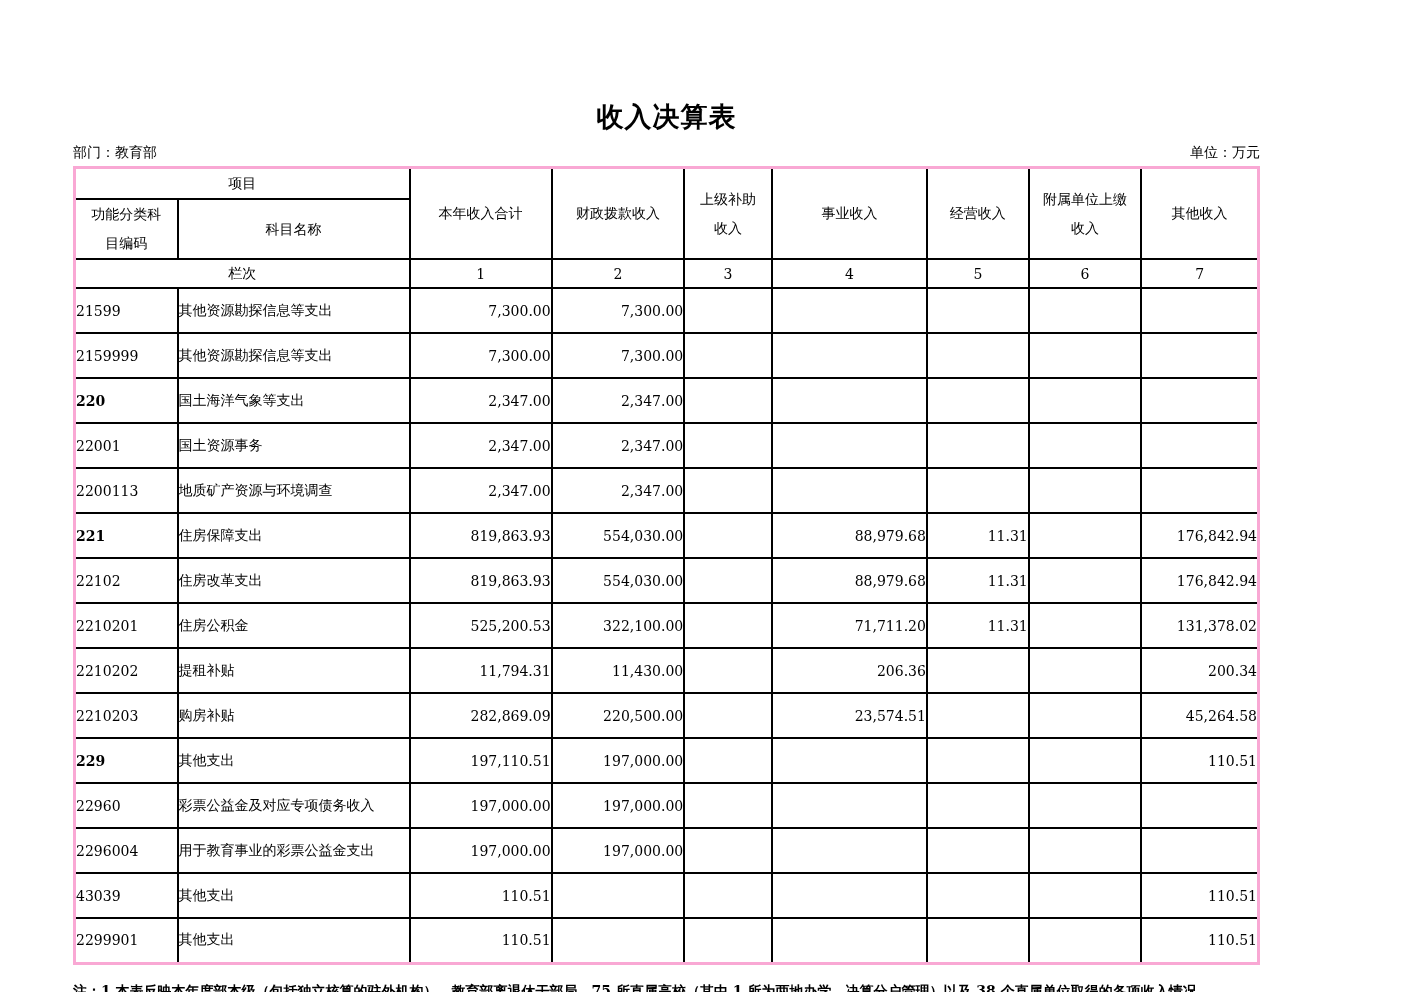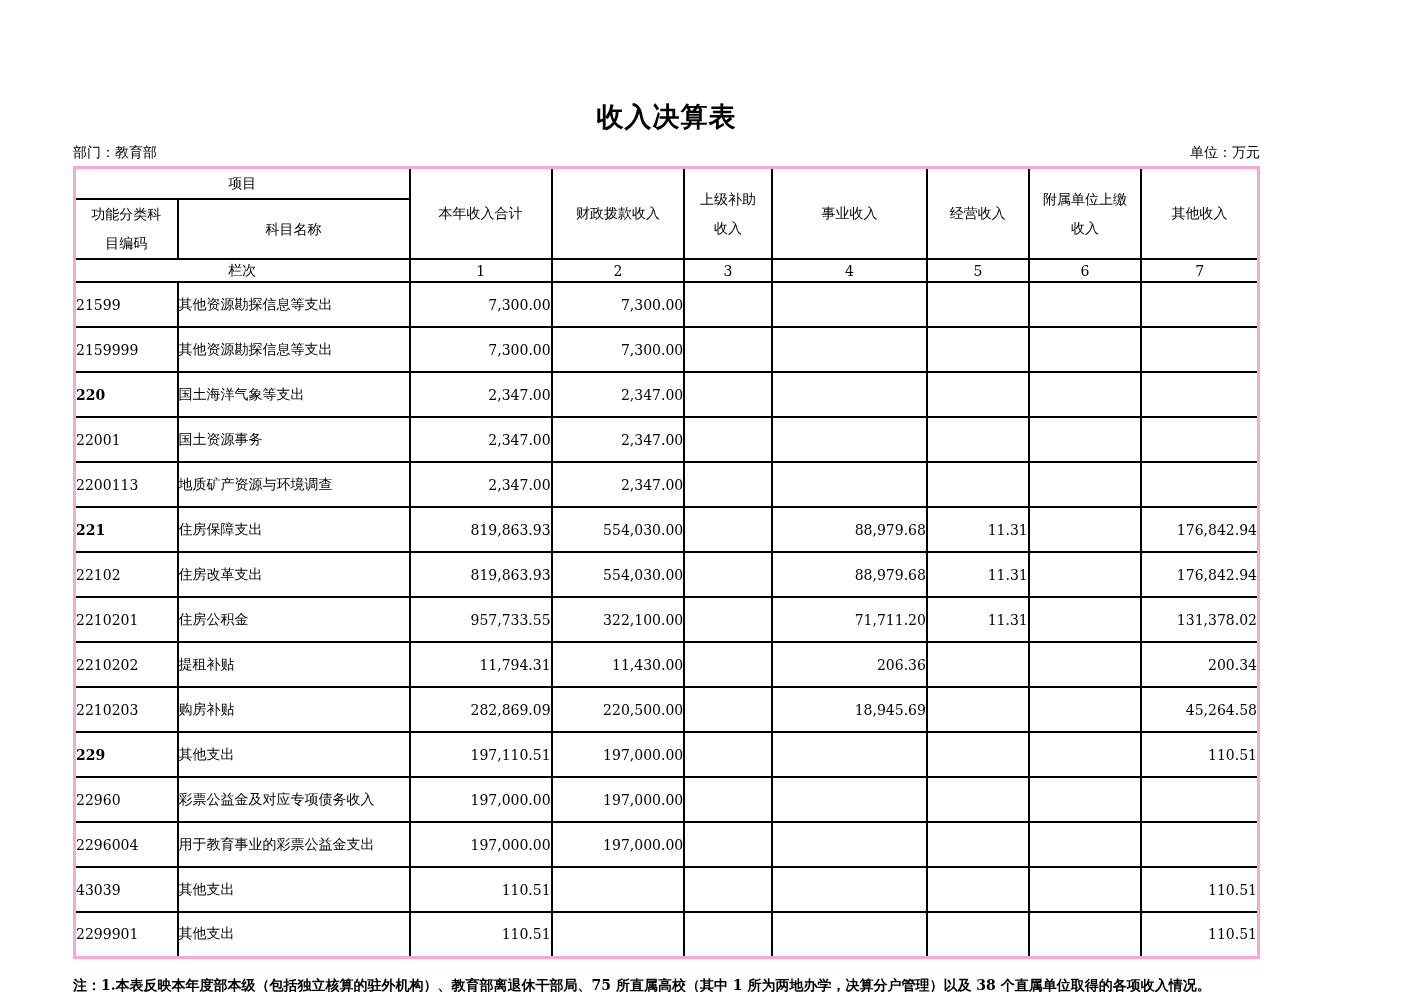--- a/index.html
+++ b/index.html
@@ -22,21 +22,21 @@
     width:100%;border-collapse:collapse;table-layout:fixed;
     border:3px solid #f9a8d4;font-size:14px;
   }
   table.fin th,table.fin td{
     border:2px solid #000;padding:0;font-weight:normal;
     vertical-align:middle;overflow:hidden;
   }
   thead th{text-align:center;white-space:pre-line;line-height:29px;}
   tr.hrow-top{height:30px;}
   tr.hrow-sub{height:60px;}
-  tr.hrow-lanci{height:23px;}
+  tr.hrow-lanci{height:29px;}
   tr.hrow-lanci td{text-align:center;}
   tbody tr{height:45px;}
   td.code{text-align:left;padding-left:10px;}
   td.code.bold{font-weight:bold;margin-top:34px;}
   td.name{text-align:left;padding-left:10px;}
   td.num{text-align:right;padding-right:8px;}
   .notes{margin-top:12px;font-size:14px;line-height:29px;text-align:justify;}
   .notes p{margin:0;font-weight:bold;}
   .notes p.indented{text-indent:36px;}
   .page-number{margin-top:42px;text-align:center;font-size:14px;}
@@ -169,21 +169,21 @@
           <td class="num">554,030.00</td>
           <td class="num"></td>
           <td class="num">88,979.68</td>
           <td class="num">11.31</td>
           <td class="num"></td>
           <td class="num">176,842.94</td>
         </tr>
         <tr>
           <td class="code">2210201</td>
           <td class="name">住房公积金</td>
-          <td class="num">957,733.55</td>
+          <td class="num">525,200.53</td>
           <td class="num">322,100.00</td>
           <td class="num"></td>
           <td class="num">71,711.20</td>
           <td class="num">11.31</td>
           <td class="num"></td>
           <td class="num">131,378.02</td>
         </tr>
         <tr>
           <td class="code">2210202</td>
           <td class="name">提租补贴</td>
@@ -194,21 +194,21 @@
           <td class="num"></td>
           <td class="num"></td>
           <td class="num">200.34</td>
         </tr>
         <tr>
           <td class="code">2210203</td>
           <td class="name">购房补贴</td>
           <td class="num">282,869.09</td>
           <td class="num">220,500.00</td>
           <td class="num"></td>
-          <td class="num">18,945.69</td>
+          <td class="num">23,574.51</td>
           <td class="num"></td>
           <td class="num"></td>
           <td class="num">45,264.58</td>
         </tr>
         <tr>
           <td class="code bold">229</td>
           <td class="name">其他支出</td>
           <td class="num">197,110.51</td>
           <td class="num">197,000.00</td>
           <td class="num"></td>

